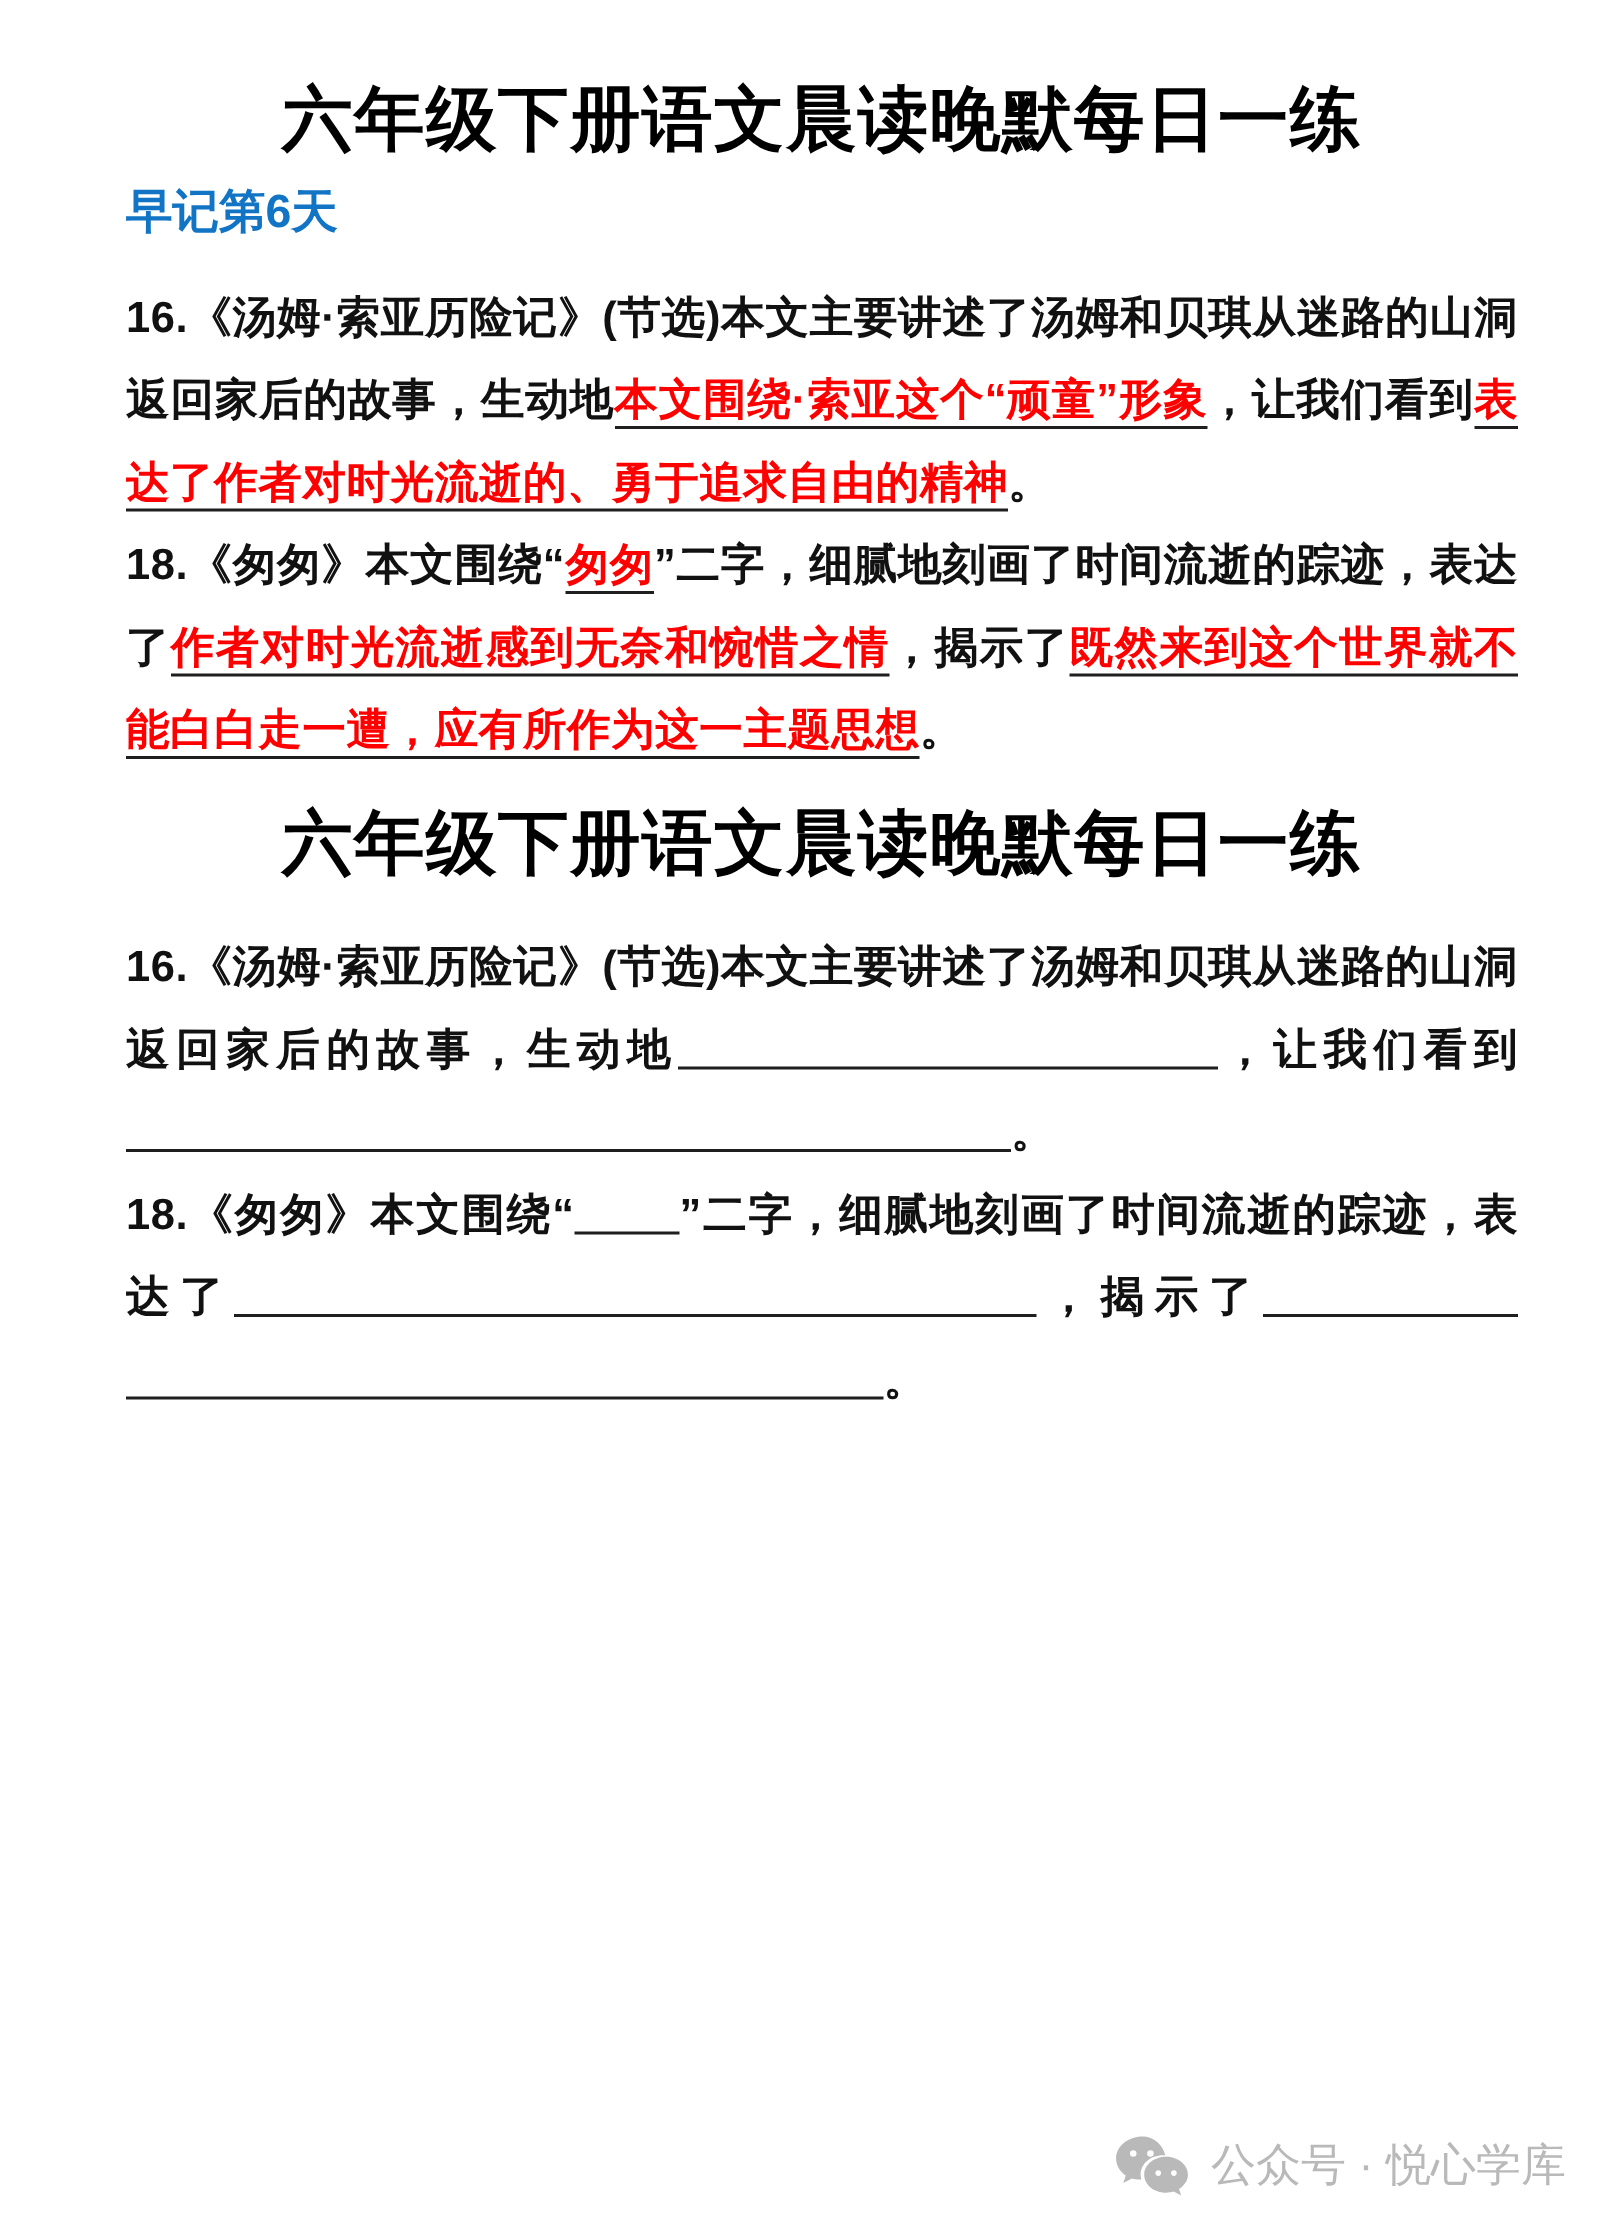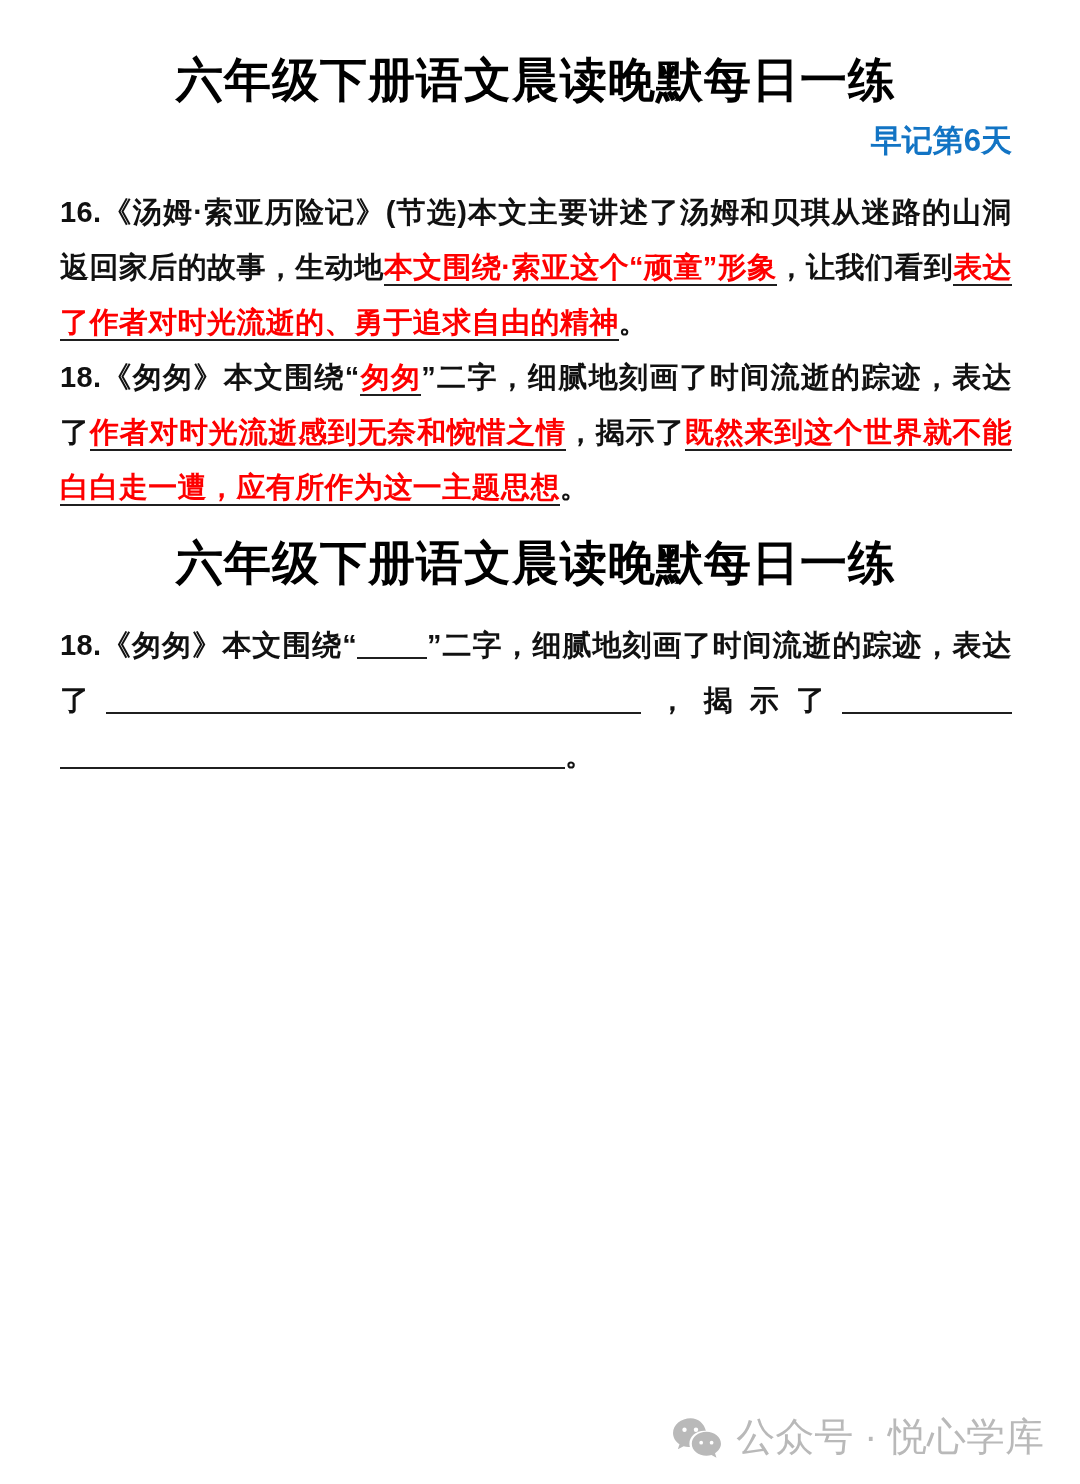--- a/index.html
+++ b/index.html
@@ -8,36 +8,36 @@
     width: 1080px;
     height: 1484px;
     position: relative;
     overflow: hidden;
     font-family: "Liberation Sans", "DejaVu Sans", sans-serif;
     color: #111111;
   }
   .page {
     width: 100%;
     height: 100%;
-    padding: 50px 68px 0 60px;
+    padding: 50px 68px 0 84px;
     position: relative;
   }
   .section-title {
     font-family: "Liberation Serif", "DejaVu Serif", serif;
     font-size: 47px;
     font-weight: 700;
     text-align: center;
     color: #000000;
     line-height: 1.3;
     letter-spacing: 1px;
   }
   .section-subtitle {
     font-size: 31px;
     font-weight: 700;
-    text-align: right;
+    text-align: left;
     color: var(--blue, #1274c4);
     margin-top: 10px;
     line-height: 1.3;
   }
   .items { margin-top: 24px; }
   .question {
     font-size: 29px;
     line-height: 55px;
     font-weight: 600;
     text-align: justify;
@@ -59,21 +59,21 @@
   }
   .section-evening .section-title { margin-top: 18px; }
   .watermark {
     position: absolute;
     right: 36px;
     bottom: 20px;
     display: flex;
     align-items: center;
     gap: 14px;
     color: var(--watermark, #b9b9b9);
-    font-size: 39px;
+    font-size: 30px;
     font-weight: 400;
   }
   .wm-icon { display: inline-flex; align-items: center; }
 </style>
 </head>
 <body>
 
 <div class="page">
 
   <section class="section-morning">
@@ -81,20 +81,21 @@
     <h2 class="section-subtitle">早记第6天</h2>
     <div class="items">
         <p class="question"><span class="plain">16.《汤姆·索亚历险记》(节选)本文主要讲述了汤姆和贝琪从迷路的山洞返回家后的故事，生动地</span><span class="answer">本文围绕·索亚这个“顽童”形象</span><span class="plain">，让我们看到</span><span class="answer">表达了作者对时光流逝的、勇于追求自由的精神</span><span class="plain">。</span></p>
         <p class="question"><span class="plain">18.《匆匆》本文围绕“</span><span class="answer">匆匆</span><span class="plain">”二字，细腻地刻画了时间流逝的踪迹，表达了</span><span class="answer">作者对时光流逝感到无奈和惋惜之情</span><span class="plain">，揭示了</span><span class="answer">既然来到这个世界就不能白白走一遭，应有所作为这一主题思想</span><span class="plain">。</span></p>
       </div>
   </section>
 
   <section class="section-evening">
     <h1 class="section-title">六年级下册语文晨读晚默每日一练</h1>
     <div class="items">
+        <p class="question"><span class="plain">16.《汤姆·索亚历险记》(节选)本文主要讲述了汤姆和贝琪从迷路的山洞返回家后的故事，生动地</span><span class="blank" style="width: 360px;"></span><span class="plain">，让我们看到</span><span class="blank" style="width: 590px;"></span><span class="plain">。</span></p>
         <p class="question"><span class="plain">18.《匆匆》本文围绕“</span><span class="blank" style="width: 70px;"></span><span class="plain">”二字，细腻地刻画了时间流逝的踪迹，表达了</span><span class="blank" style="width: 535px;"></span><span class="plain">，揭示了</span><span class="blank" style="width: 170px;"></span><span class="blank" style="width: 505px;"></span><span class="plain">。</span></p>
       </div>
   </section>
 
   <div class="watermark">
     <span class="wm-icon">
       <svg width="50" height="42" viewBox="0 0 48 40" aria-hidden="true">
         <path fill="#b9b9b9" d="M18 2C8.6 2 1 8.3 1 16.1c0 4.4 2.4 8.3 6.2 10.9l-1.6 4.8 5.6-2.9c1.5.4 3 .7 4.7.7.4 0 .9 0 1.3-.1-.3-1-.5-2-.5-3.1C16.7 19.6 23 14 31 14c.5 0 1 0 1.5.1C31 7.2 25.1 2 18 2z"></path>
         <circle fill="#ffffff" cx="12" cy="13" r="2.1"></circle>
         <circle fill="#ffffff" cx="23" cy="13" r="2.1"></circle>

